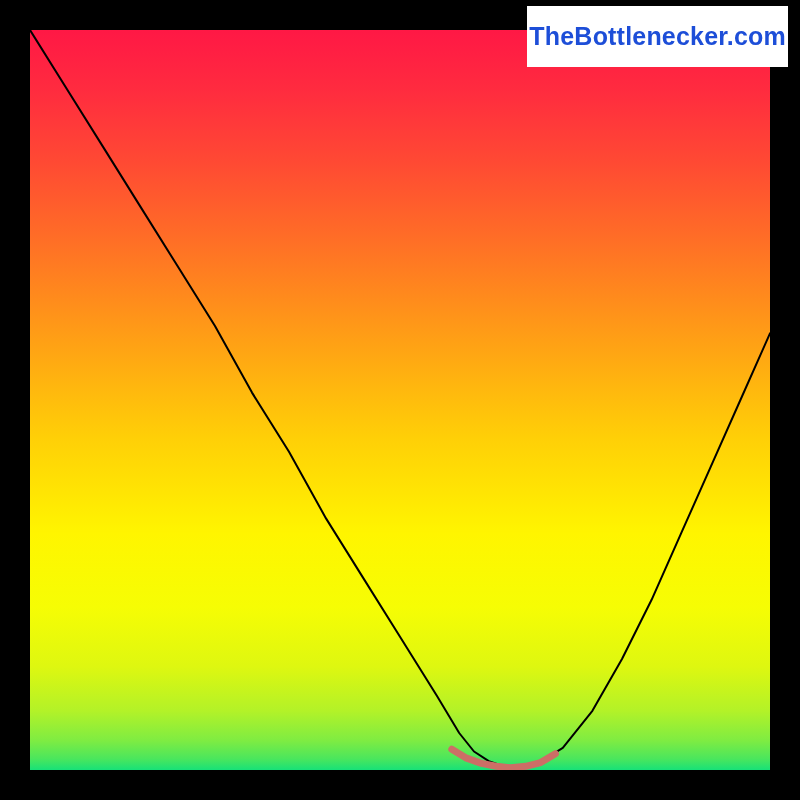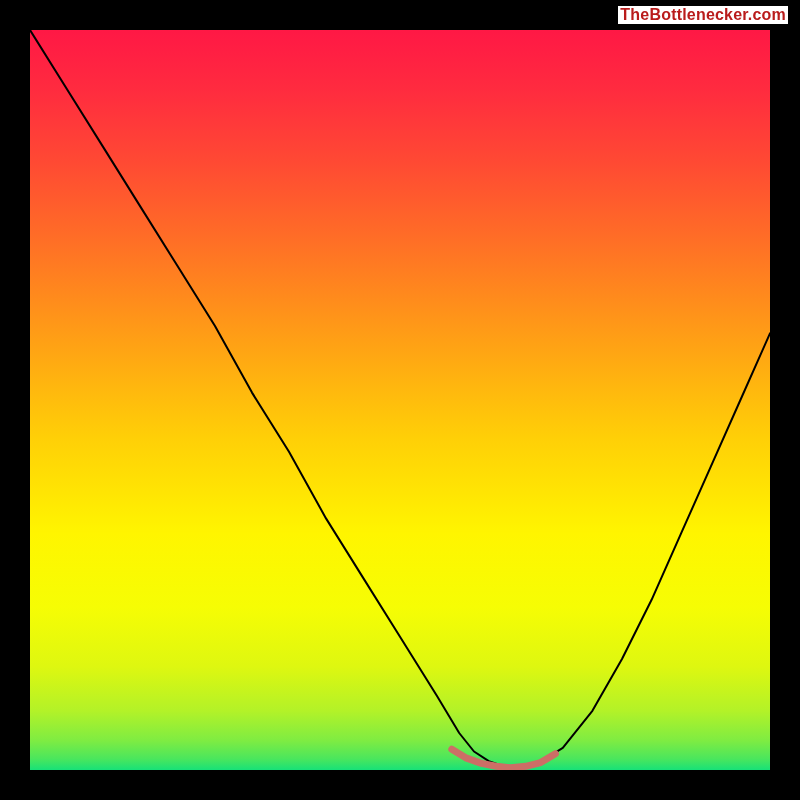--- a/index.html
+++ b/index.html
@@ -11,25 +11,25 @@
   .chart-container {
     width: 800px;
     height: 800px;
     position: relative;
     background: #000;
   }
   .watermark {
     position: absolute;
     top: 6px;
     right: 12px;
-    font-size: 16px;
+    font-size: 25px;
     font-weight: 600;
-    color: #b91c1c;
+    color: #1d4ed8;
     background: #fff;
-    padding: 0 2px;
+    padding: 16px 2px;
     letter-spacing: 0.2px;
     z-index: 10;
   }
   .plot-area {
     position: absolute;
     left: 30px;
     top: 30px;
     width: 740px;
     height: 740px;
   }

